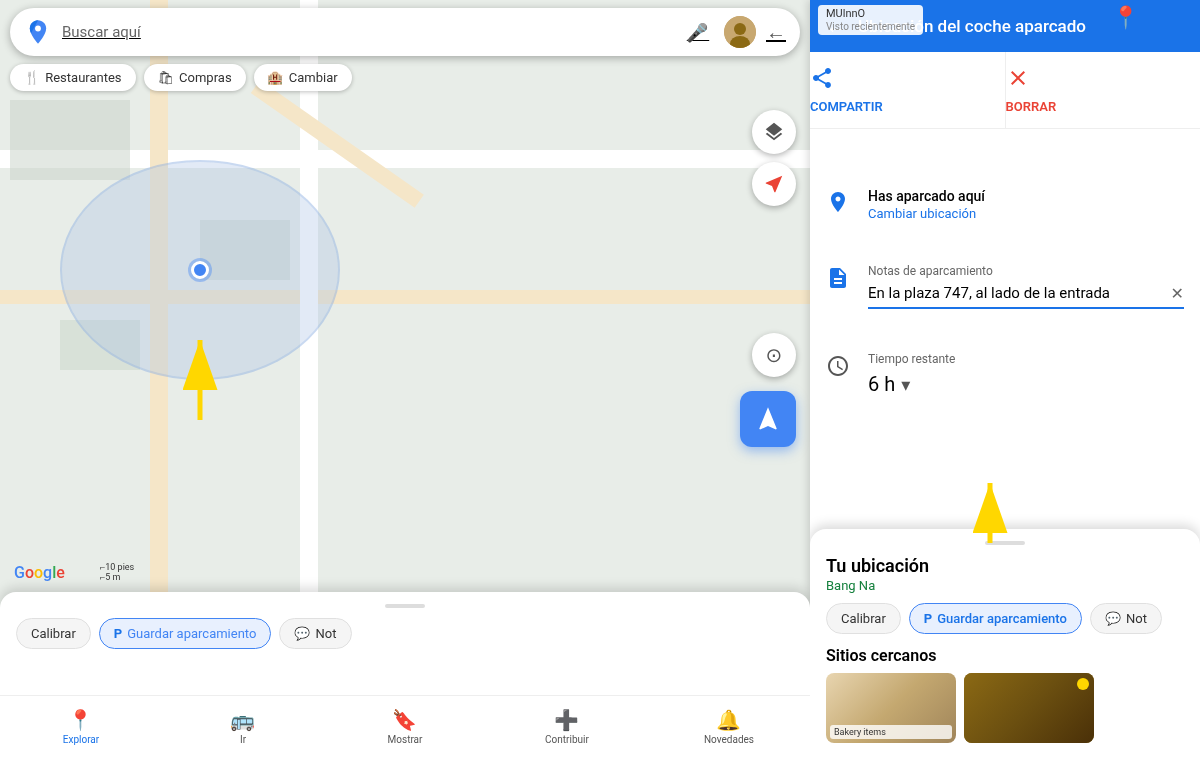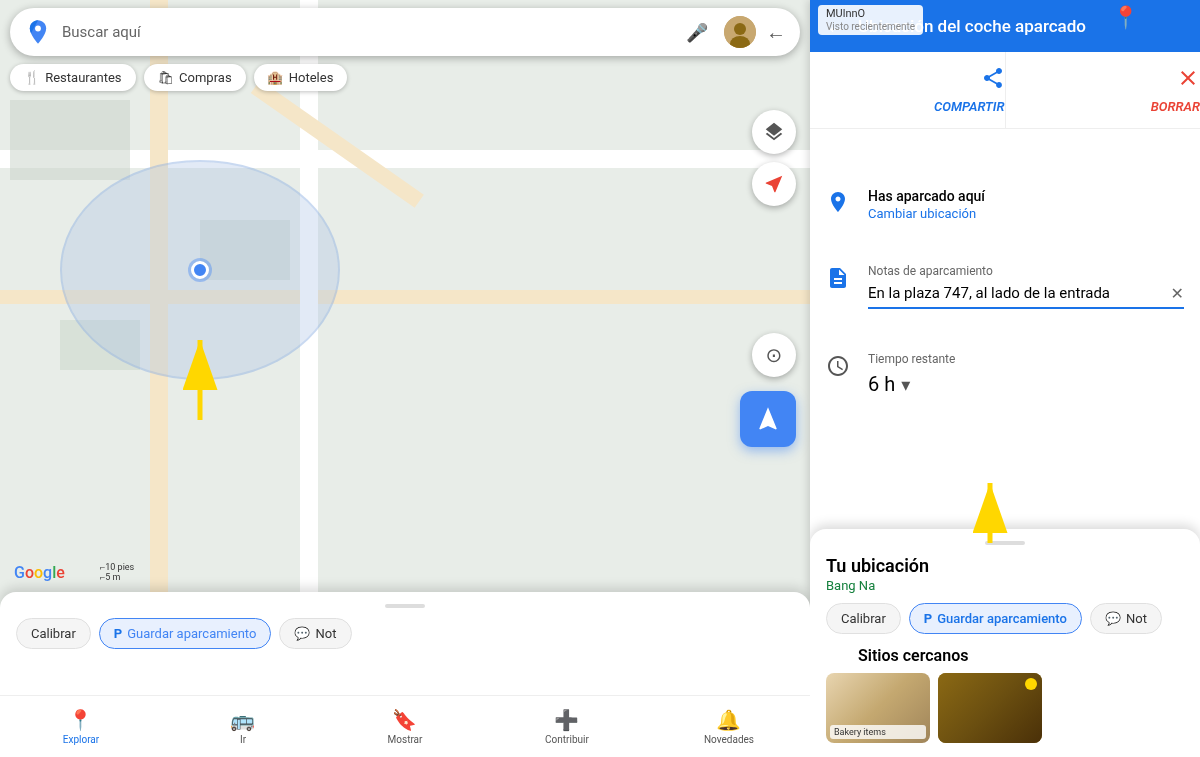--- a/index.html
+++ b/index.html
@@ -44,20 +44,21 @@
       right: 10px;
       height: 48px;
       background: #fff;
       border-radius: 24px;
       display: flex;
       align-items: center;
       padding: 0 14px;
       box-shadow: 0 2px 8px rgba(0,0,0,0.3);
       gap: 10px;
       z-index: 10;
+      text-decoration: underline;
     }
 
     .maps-logo {
       width: 28px;
       height: 28px;
       flex-shrink: 0;
     }
 
     .search-input-fake {
       flex: 1;
@@ -376,30 +377,29 @@
       border-color: #4285f4;
       color: #1a73e8;
       font-weight: 500;
     }
 
     .sitios-title {
       font-size: 16px;
       font-weight: 600;
       color: #000;
       margin-bottom: 8px;
-      margin-left: 32px;
     }
 
     .sitios-images {
       display: flex;
       gap: 8px;
     }
 
     .sitio-img {
-      width: 104px;
+      width: 130px;
       height: 70px;
       border-radius: 8px;
       object-fit: cover;
       flex-shrink: 0;
     }
 
     .sitio-img-1 {
       background: #d4c4a0;
       position: relative;
       overflow: hidden;
@@ -448,25 +448,24 @@
     .panel-actions {
       display: flex;
       border-bottom: 1px solid #eee;
       flex-shrink: 0;
     }
 
     .panel-action {
       flex: 1;
       display: flex;
       flex-direction: column;
-      align-items: flex-end;
+      align-items: flex-start;
       padding: 14px 0;
       gap: 4px;
       cursor: pointer;
-      font-style: italic;
     }
 
     .panel-action:first-child {
       border-right: 1px solid #eee;
     }
 
     .panel-action-icon {
       font-size: 22px;
       color: #1a73e8;
     }
@@ -654,21 +653,21 @@
     <div class="chip">
       <span>🍴</span>
       <span>Restaurantes</span>
     </div>
     <div class="chip">
       <span>🛍</span>
       <span>Compras</span>
     </div>
     <div class="chip">
       <span>🏨</span>
-      <span>Hoteles</span>
+      <span>Cambiar</span>
     </div>
   </div>
 
   <div class="map-controls">
     <div class="map-btn">
       <svg width="22" height="22" viewBox="0 0 24 24" fill="#555">
         <path d="M11.99 18.54l-7.37-5.73L3 14.07l9 7 9-7-1.63-1.27-7.38 5.74zM12 16l7.36-5.73L21 9l-9-7-9 7 1.63 1.27L12 16z"></path>
       </svg>
     </div>
     <div class="map-btn">

